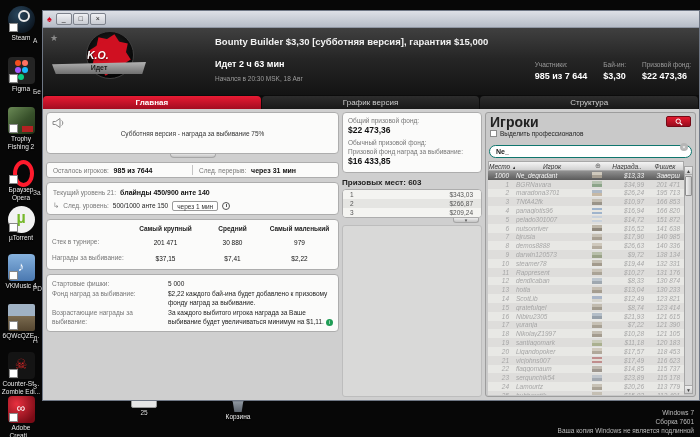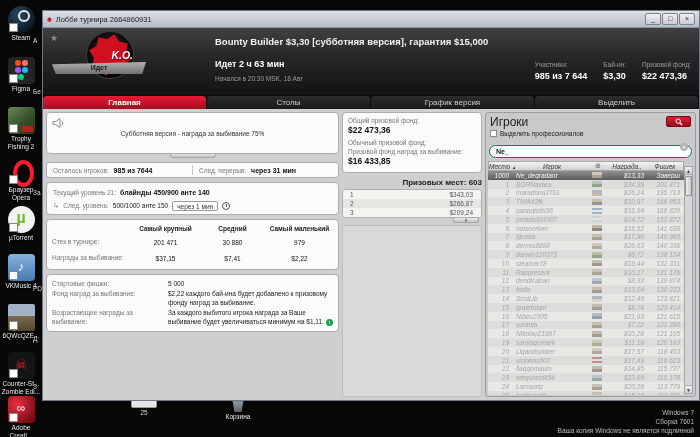--- a/index.html
+++ b/index.html
@@ -52,21 +52,21 @@
   .wtitle { font-size:7.5px; color:#1c1c1c; flex:1; }
   .winbtns { display:flex; gap:1px; }
   .wbtn { width:16px; height:12px; font-size:7px; line-height:9px; color:#222; background:linear-gradient(#f0f1f4,#c9ccd3); border:1px solid #7d828c; border-radius:2px; text-align:center; }
 
   .header { position:relative; height:67px; background:linear-gradient(180deg,#404040 0%,#262626 45%,#131313 100%); }
   .star { position:absolute; left:7px; top:5px; color:#8b8b8b; font-size:9px; }
   .logo { position:absolute; left:43px; top:3px; width:48px; height:48px; border-radius:50%; border:1px solid #3e3e3e;
           background:radial-gradient(circle at 50% 42%, #2b2b2b, #040404 72%); overflow:hidden; }
   .burst { position:absolute; left:8px; top:8px; width:30px; height:30px; background:#d01021; transform:rotate(12deg); }
   .burst::before { content:""; position:absolute; inset:0; background:#d01021; transform:rotate(45deg); }
-  .ko { position:absolute; left:0; right:0; top:17px; text-align:right; color:#fff; font-weight:bold; font-style:italic; font-size:10.5px; text-shadow:0 1px 2px #500;margin-left:20px; }
+  .ko { position:absolute; left:0; right:0; top:17px; text-align:left; color:#fff; font-weight:bold; font-style:italic; font-size:10.5px; text-shadow:0 1px 2px #500; }
   .ribbon { position:absolute; left:9px; top:34px; width:94px; height:12px; z-index:2; color:#1d1d1d; font-size:7px; font-weight:bold;
             text-align:center; line-height:12px; background:linear-gradient(#b2b2b2,#6f6f6f); clip-path:polygon(0 18%,100% 0,96% 100%,4% 100%); }
   .ttitle { position:absolute; left:172px; top:8px; font-size:9.5px; font-weight:bold; color:#f2f2f2; }
   .runtime { position:absolute; left:172px; top:31px; font-size:9px; font-weight:bold; color:#fff; }
   .started { position:absolute; left:172px; top:47px; font-size:6.5px; color:#9c9c9c; }
   .lobby-btn { position:absolute; right:8px; top:9px; height:21px; padding:0 14px; background:linear-gradient(#3c3c3c,#1e1e1e);
                border:1px solid #8d8d8d; border-radius:2px; color:#eee; font-size:8.5px; }
   .stats { position:absolute; right:8px; top:33px; display:flex; gap:16px; }
   .stat { display:flex; flex-direction:column; }
   .slabel { font-size:6.5px; color:#9c9c9c; }
@@ -108,31 +108,31 @@
   .dlab { color:#777; line-height:1.3; }
   .dtxt { color:#222; line-height:1.3; }
   .info-icon { display:none; width:7px; height:7px; background:#1f9d55; color:#fff; border-radius:50%; font-size:5.5px; line-height:7px; text-align:center; margin-left:2px; font-style:normal; }
   .drow.with-info .info-icon { display:inline-block; }
 
   .col-mid { width:140px; display:flex; flex-direction:column; }
   .funds { padding:4px 5px 2px; }
   .fund { display:flex; flex-direction:column; margin-bottom:2px; }
   .fund .glabel { font-size:6.5px; color:#777; }
   .fund b { font-size:8.5px; color:#111; margin:1px 0 2px; }
-  .places { text-align:right; font-weight:bold; font-size:8px; color:#222; margin:5px 0 2px; }
+  .places { text-align:left; font-weight:bold; font-size:8px; color:#222; margin:5px 0 2px; }
   .prizelist { overflow:hidden; }
   .przrow { display:flex; justify-content:space-between; height:9px; line-height:9px; padding:0 8px 0 7px; font-size:6.5px; color:#555; background:#f4f4f1; }
   .przrow.alt { background:#e5e5e2; }
   .handle-r { width:26px; height:5px; margin:0 3px 2px auto; background:linear-gradient(#ececec,#c4c4c4); border:1px solid #a6a6a6; border-top:none;
               border-radius:0 0 3px 3px; text-align:center; font-size:5px; line-height:4px; color:#555; }
   .mid-rest { flex:1; background:#d9d9d8; border:1px solid #bdbdbd; border-radius:3px; }
 
   .col-right { flex:1; background:#c9c9c9; border:1px solid #9d9d9d; border-radius:3px; position:relative; display:flex; flex-direction:column; padding:2px 2px 1px; }
   .phead { height:13px; display:flex; align-items:center; justify-content:space-between; padding:0 2px; }
-  .ptitle { font-size:12px; font-weight:normal; color:#222; }
+  .ptitle { font-size:14px; font-weight:bold; color:#222; }
   .searchbtn { width:25px; height:11px; background:linear-gradient(#e31b2f,#9a0c1e); border:1px solid #730a17; border-radius:2px; display:flex; align-items:center; justify-content:center; }
   .cbrow { display:flex; align-items:center; gap:3px; font-size:6.5px; color:#222; height:11px; padding:0 2px; }
   .cb { width:7px; height:7px; background:#fff; border:1px solid #8a8a8a; display:inline-block; }
   .searchwrap { position:relative; margin:1px 1px 3px; }
   .searchwrap input { width:100%; height:13px; border:1px solid #0f766e; border-radius:7px; padding:0 14px 0 6px; font-size:7px; font-weight:bold; color:#222; font-family:inherit; }
   .clear { position:absolute; right:4px; top:2.5px; width:8px; height:8px; border-radius:50%; background:#b5b5b5; color:#fff; font-size:6px; line-height:8px; text-align:center; }
   .thead { display:grid; grid-template-columns:26px 74px 18px 40px 1fr; height:10px; align-items:center; margin-right:9px;
            background:linear-gradient(#f4f4f4,#d1d1d1); border:1px solid #a8a8a8; font-size:6.5px; font-style:italic; color:#333; }
   .thead span { text-align:center; overflow:hidden; white-space:nowrap; }
   .sort-asc { font-size:4.5px; font-style:normal; }
@@ -230,21 +230,20 @@
   <div id="watermark">
     <div>Windows 7</div>
     <div>Сборка 7601</div>
     <div>Ваша копия Windows не является подлинной</div>
   </div>
 
   <div id="window">
 
     <div class="titlebar">
       <span class="spade">♠</span>
-      <span class="wtitle">Лобби турнира 2664860931</span>
       <span class="winbtns">
         <span class="wbtn"><span>_</span></span>
         <span class="wbtn"><span>□</span></span>
         <span class="wbtn"><span>×</span></span>
       </span>
     </div>
 
     <div class="header">
       <span class="star">★</span>
       <div class="logo">
@@ -271,25 +270,24 @@
             <span class="slabel">Призовой фонд:</span>
             <span class="svalue">$22 473,36</span>
           </div>
         </div>
     </div>
 
     <div class="tabs">
 
         <div class="tab active">Главная</div>
 
-        <div class="tab alt">Столы</div>
 
         <div class="tab">График версия</div>
 
-        <div class="tab alt">Выделить</div>
+        <div class="tab alt">Структура</div>
       </div>
 
     <div class="content">
 
       <div class="col-left">
         <div class="wbox notice">
           <svg class="mega" width="12" height="12" viewBox="0 0 12 12">
             <path d="M1 4.5 h2.6 L8 1.5 v9 L3.6 7.5 H1 Z" fill="none" stroke="#8a8a8a" stroke-width="1"></path>
             <path d="M9.6 3.5 a3.2 3.2 0 0 1 0 5" fill="none" stroke="#8a8a8a" stroke-width="1"></path>
           </svg>

